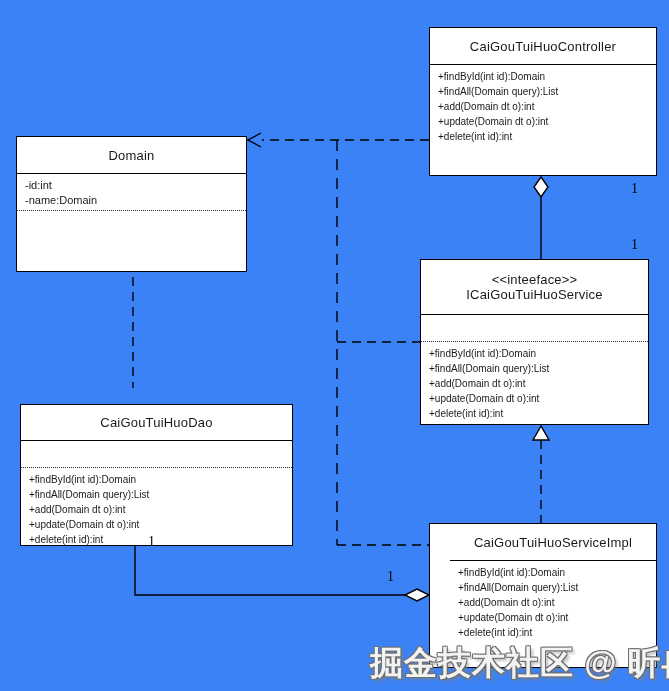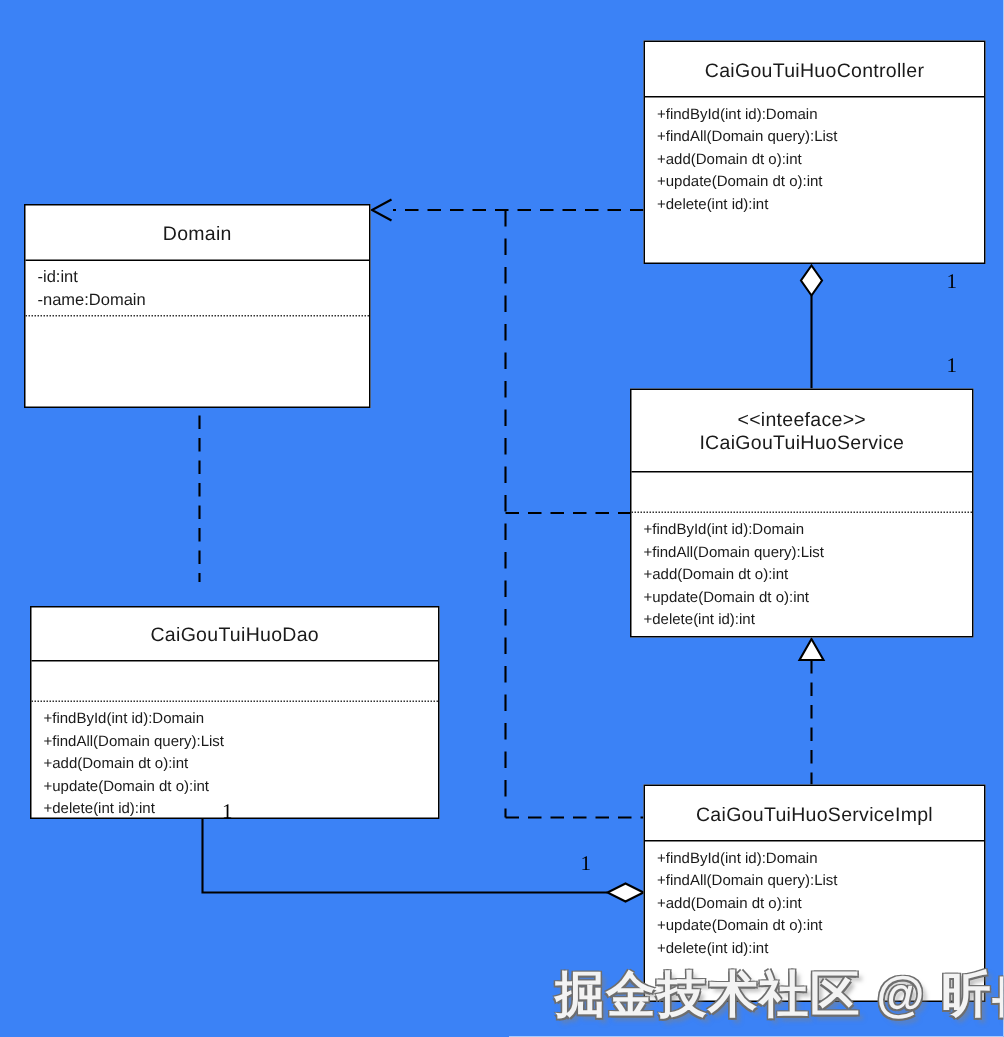--- a/index.html
+++ b/index.html
@@ -118,21 +118,21 @@
     <div class="row-attrs" style="height:27px;"></div>
     <div class="row-methods">
       <div class="uml-line">+findById(int id):Domain</div>
       <div class="uml-line">+findAll(Domain query):List</div>
       <div class="uml-line">+add(Domain dt o):int</div>
       <div class="uml-line">+update(Domain dt o):int</div>
       <div class="uml-line">+delete(int id):int</div>
     </div>
   </div>
 
-  <div class="uml-box" style="left:429px; top:523px; width:228px; height:145px;">
+  <div class="uml-box" style="left:429px; top:523px; width:228px; height:145px;padding-left:20px;">
     <div class="row-title" style="height:37px;">
       <div>CaiGouTuiHuoServiceImpl</div>
     </div>
     <div class="row-methods">
       <div class="uml-line">+findById(int id):Domain</div>
       <div class="uml-line">+findAll(Domain query):List</div>
       <div class="uml-line">+add(Domain dt o):int</div>
       <div class="uml-line">+update(Domain dt o):int</div>
       <div class="uml-line">+delete(int id):int</div>
     </div>

